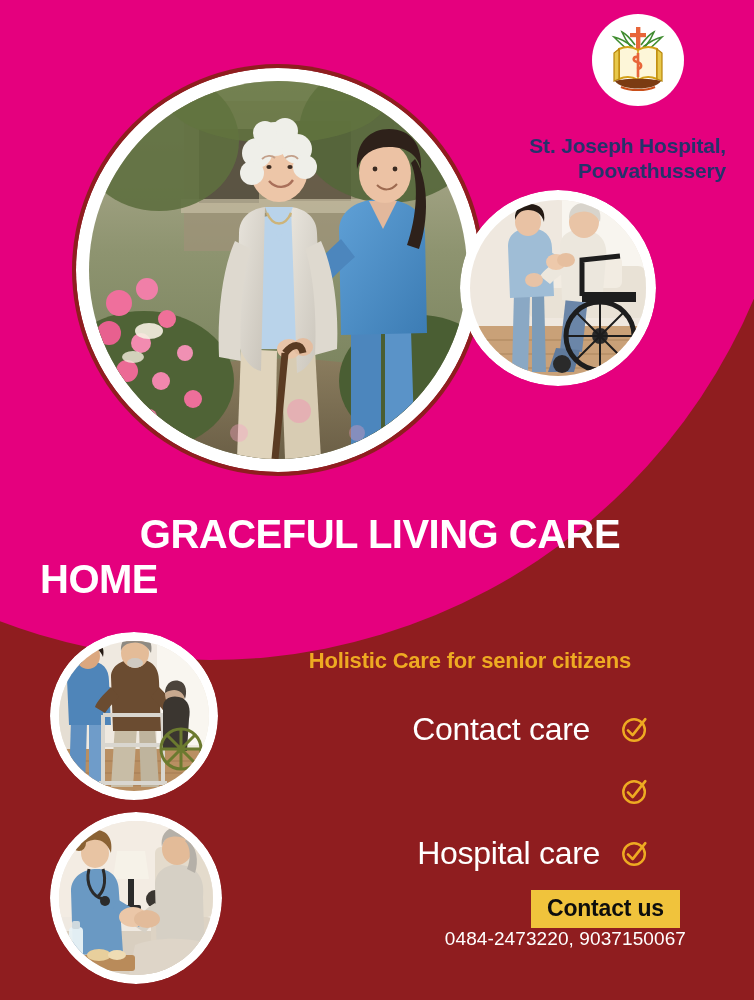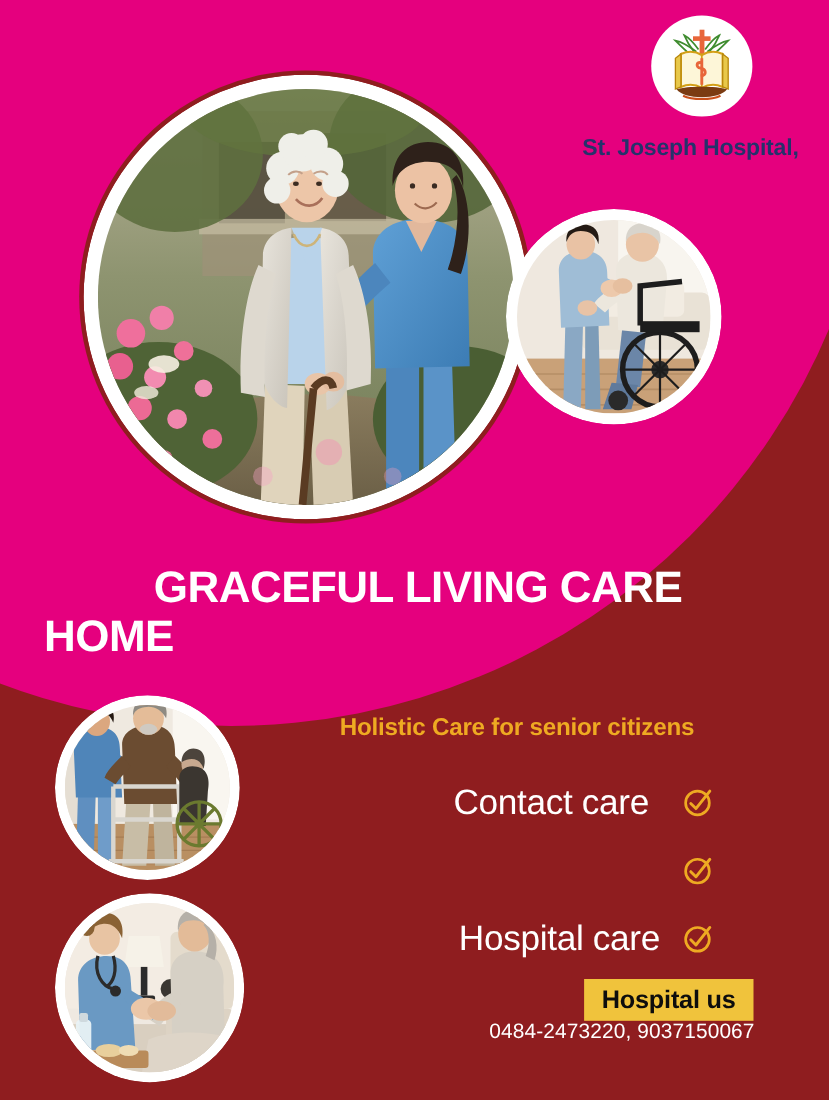--- a/index.html
+++ b/index.html
@@ -62,21 +62,21 @@
     display: flex;
     align-items: center;
     justify-content: center;
     z-index: 7;
   }
   .logo-badge svg { display: block; }
 
   .hospital-name {
     position: absolute;
     right: 28px;
-    top: 123px;
+    top: 134px;
     width: 330px;
     text-align: right;
     color: #25326b;
     font-size: 21px;
     font-weight: bold;
     line-height: 1.18;
     letter-spacing: -0.2px;
     z-index: 7;
   }
 
@@ -267,20 +267,21 @@
       <path d="M39 32 L39 56" stroke="#e8663a" stroke-width="2.6"></path>
       <path d="M39 36 C34 35 33 40 38 41 C43 42 44 47 38 48" stroke="#e8663a" stroke-width="2.6" fill="none"></path>
 
       <path d="M16 60 C26 57 52 57 62 60 C56 70 22 70 16 60 Z" fill="#7b3b12"></path>
       <path d="M22 66 C30 70 48 70 56 66" stroke="#c94f1a" stroke-width="2" fill="none"></path>
     </svg>
   </div>
 
   <div class="hospital-name">
     <span>St. Joseph Hospital,</span><br>
+    <span>Poovathussery</span>
   </div>
 
   <div class="photo-circle" id="circle-main">
     <div class="ring"></div>
     <div class="photo-inner">
       <svg width="378" height="378" viewBox="0 0 378 378" preserveAspectRatio="xMidYMid slice" aria-hidden="true">
         <defs>
           <linearGradient id="gardenSky" x1="0" y1="0" x2="0" y2="1">
             <stop offset="0%" stop-color="#b9b39a"></stop>
             <stop offset="45%" stop-color="#8e9470"></stop>
@@ -582,16 +583,16 @@
     <div class="service-row" id="row-medical">
       <span class="service-label">Hospital care</span>
       <svg class="check-icon" viewBox="0 0 32 32" aria-hidden="true">
         <circle cx="15" cy="17" r="11.5" fill="none" stroke="#eeaa22" stroke-width="2.6"></circle>
         <path d="M8.5 17.5 L13.5 22.5 L27 5.5" fill="none" stroke="#eeaa22" stroke-width="2.8" stroke-linecap="round" stroke-linejoin="round"></path>
       </svg>
     </div>
 
   </div>
 
-  <div class="contact-btn">Hospital us</div>
+  <div class="contact-btn">Contact us</div>
   <div class="phone">0484-2473220, 9037150067</div>
 
 </div>
 
 </body></html>

